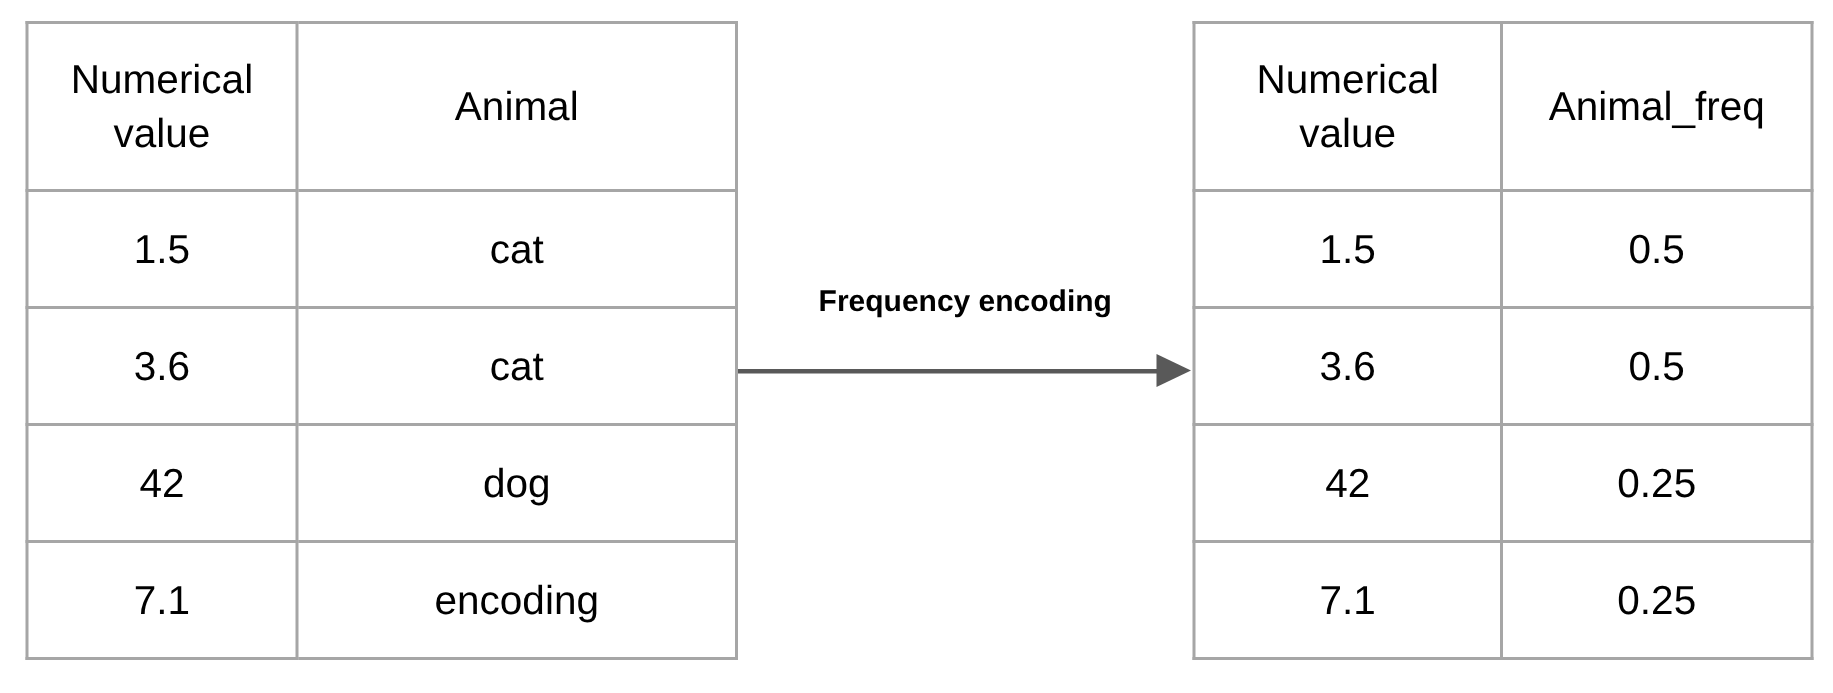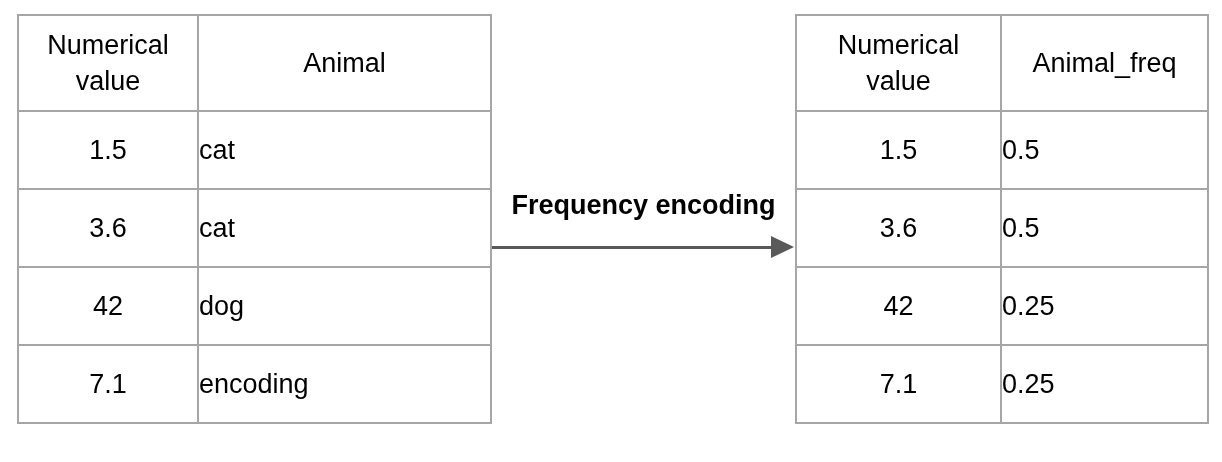--- a/index.html
+++ b/index.html
@@ -29,35 +29,35 @@
     padding: 0;
     vertical-align: middle;
     background: #ffffff;
     overflow: hidden;
   }
   table.tbl th {
     text-align: center;
     white-space: pre-line;
     line-height: 36px;
   }
-  tr.header-row { height: 96px; }
+  tr.header-row { height: 112px; }
   tr.data-row   { height: 78px; }
   td.num  { text-align: center; border-radius: 27px; }
-  td.txt  { text-align: left; padding-left: 19px; margin-top: 47px; }
+  td.txt  { text-align: center; padding-left: 19px; margin-top: 47px; }
 
   #left-table  { left: 17px;  width: 475px; }
   #right-table { left: 795px; width: 414px; }
 
   .arrow-label {
     position: absolute;
     left: 492px;
     top: 190px;
     width: 303px;
     text-align: center;
-    font-size: 27px;
+    font-size: 20px;
     font-weight: 700;
     color: #000000;
     white-space: nowrap;
   }
   .arrow-line {
     position: absolute;
     left: 492px;
     top: 246px;
     width: 285px;
     height: 3px;

